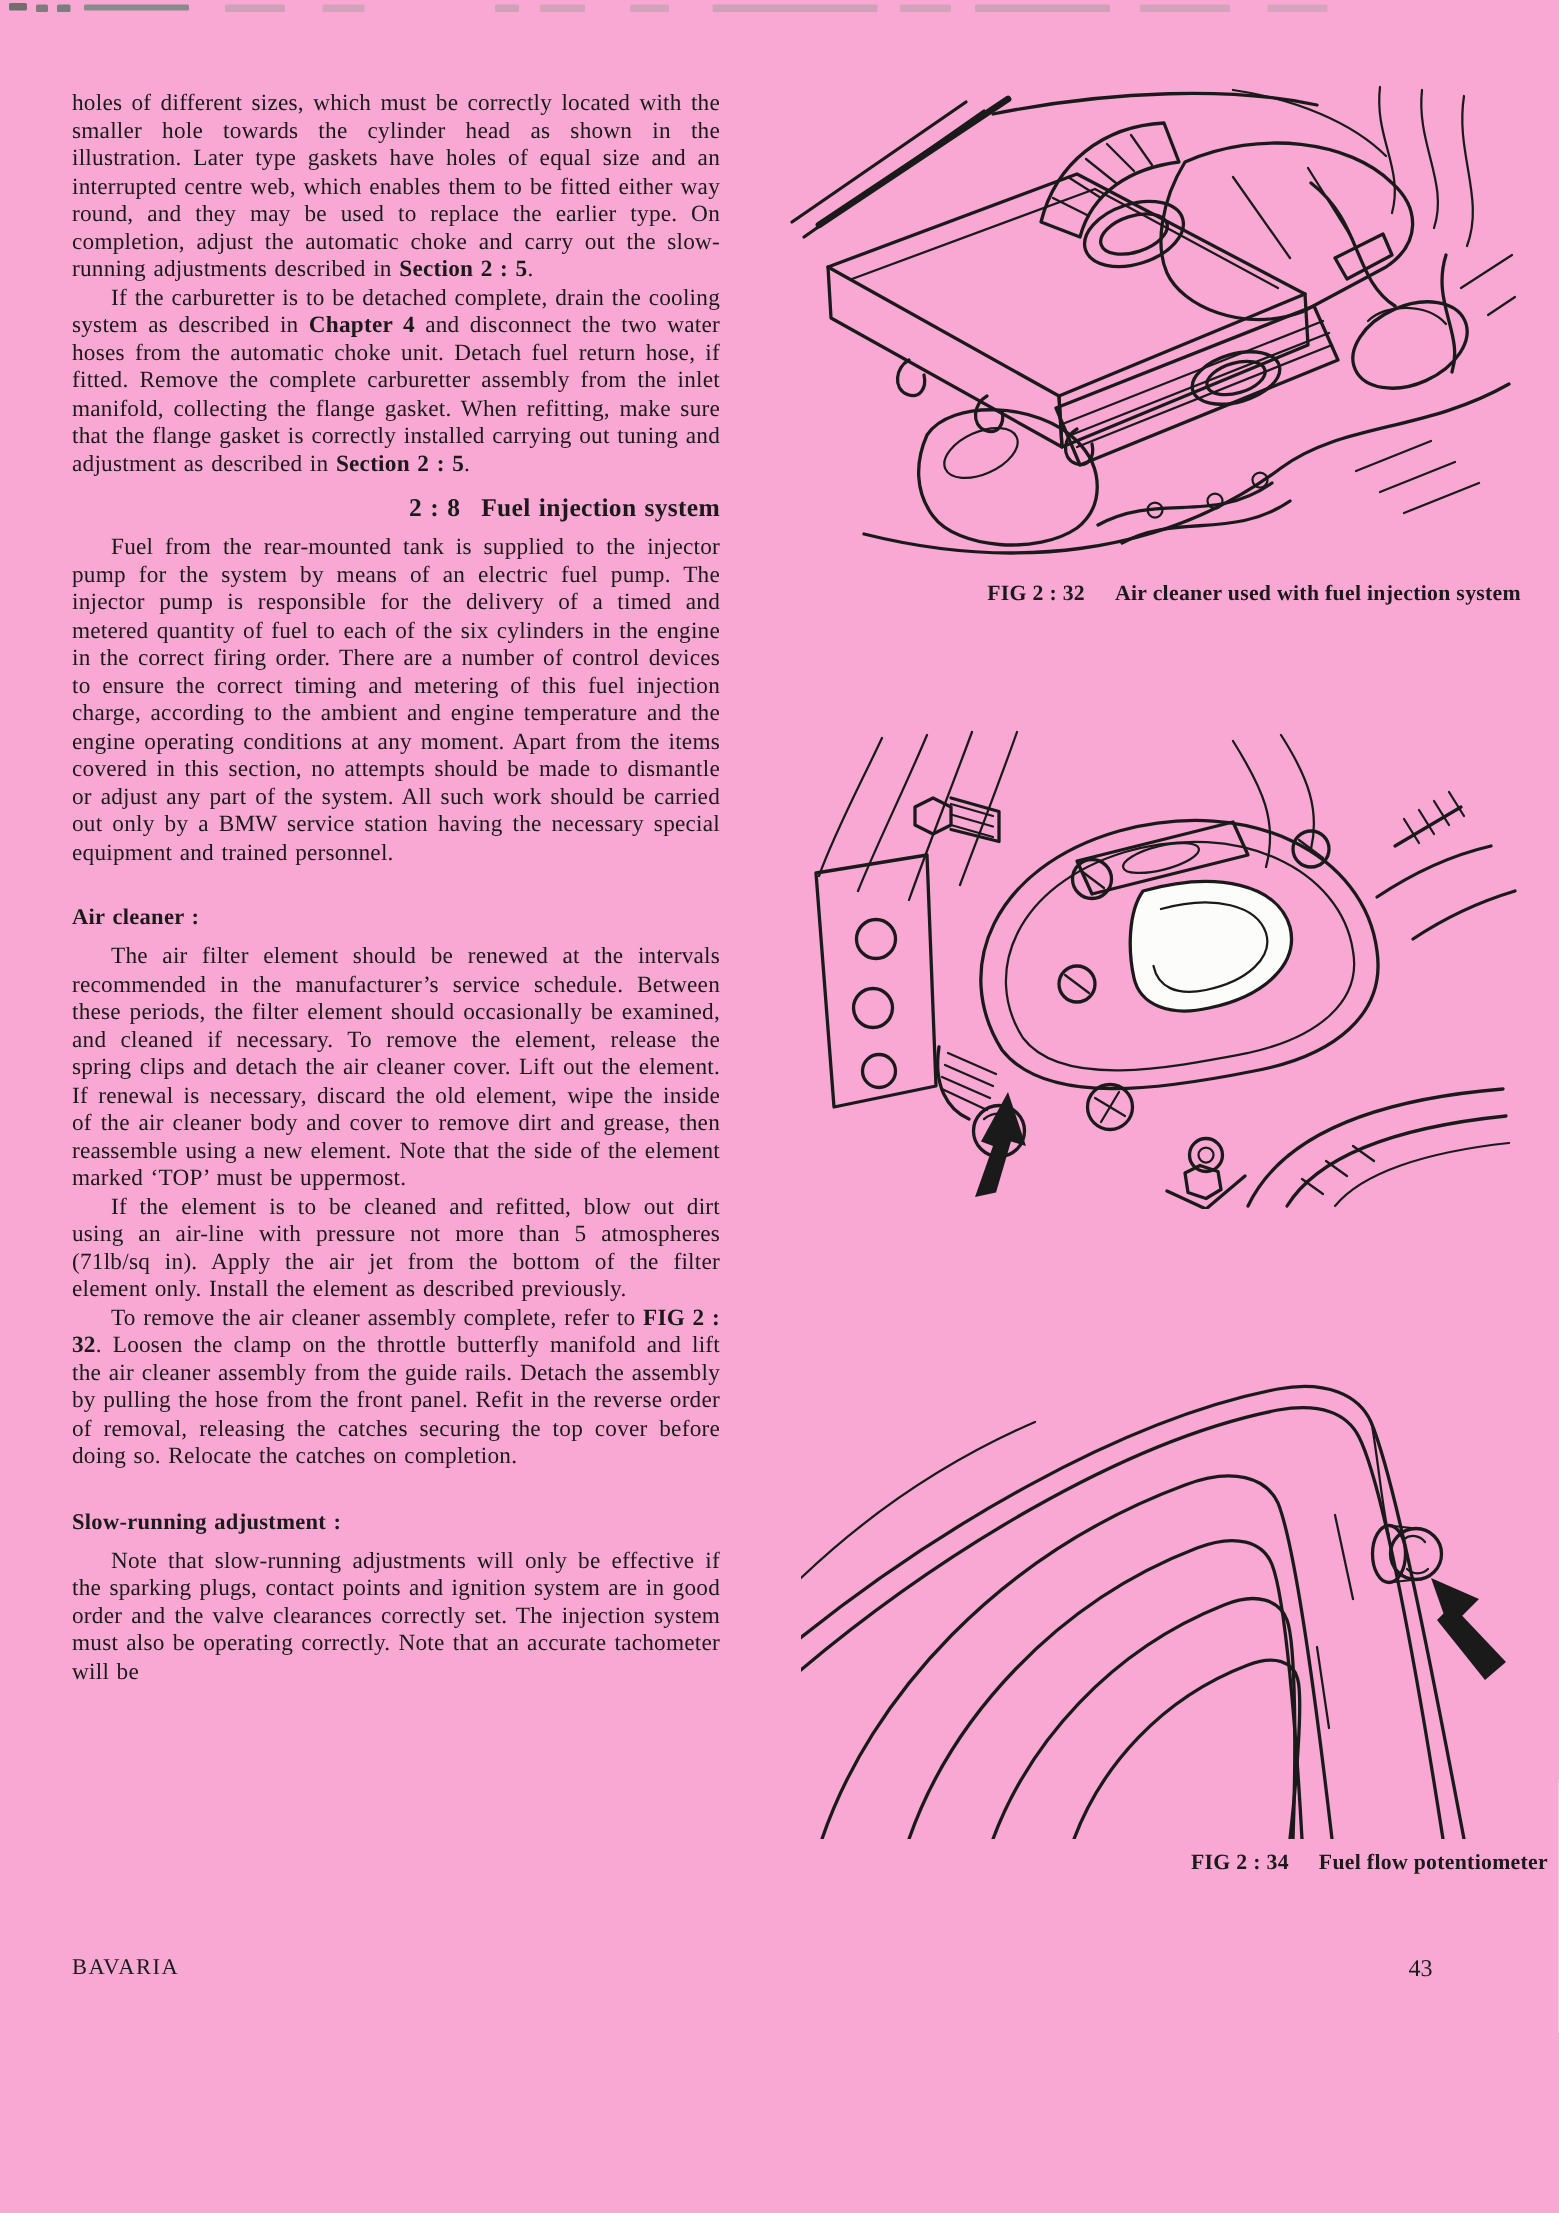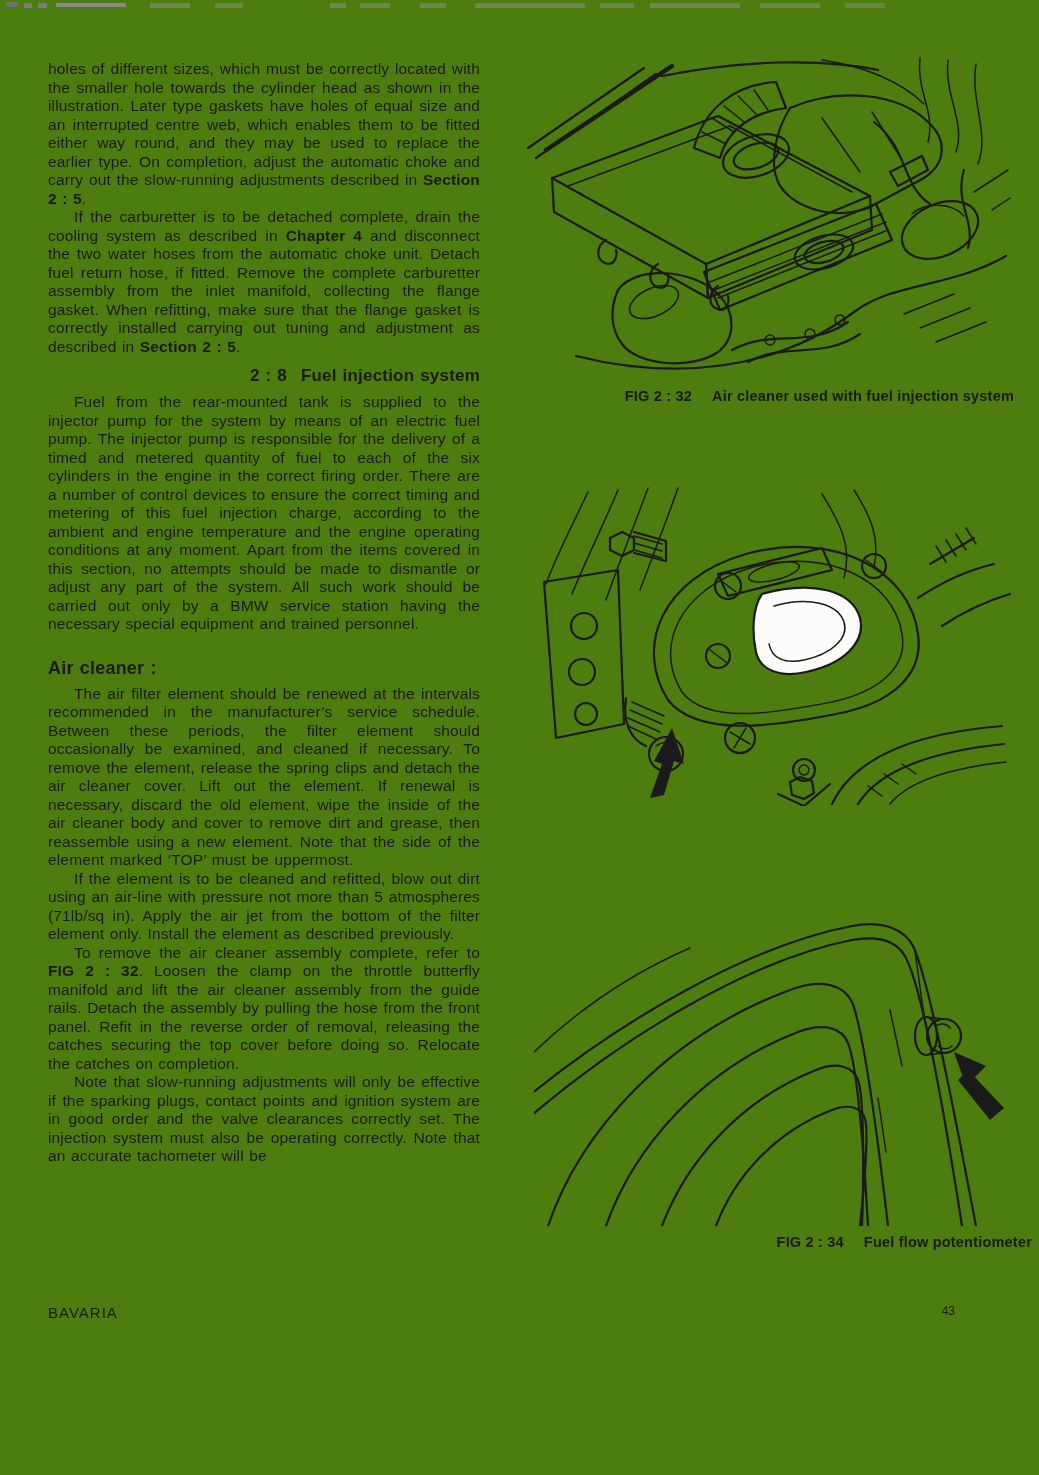--- a/index.html
+++ b/index.html
@@ -1,22 +1,22 @@
 <!DOCTYPE html>
 <html><head>
 <meta charset="utf-8">
 <style>
   html,body{margin:0;padding:0;background:#e8e8e6;}
   #page{
     position:relative;
     width:1039px;height:1475px;
     margin:0 auto;
-    background:#4d7c0f;
+    background:#f9a8d4;
     color:#1a1a1a;
-    font-family:Liberation Sans, sans-serif;
+    font-family:Liberation Serif, serif;
     overflow:hidden;
   }
   
   .scan-top{position:absolute;top:0;left:0;width:100%;height:14px;}
   .scan-top i{position:absolute;top:3px;height:5px;background:#9a9a98;display:block;border-radius:1px;}
   .scan-top i:nth-child(1){left:6px;width:12px;top:2px;background:#6f6f6d;}
   .scan-top i:nth-child(2){left:24px;width:8px;background:#7d7d7b;}
   .scan-top i:nth-child(3){left:38px;width:9px;background:#7d7d7b;}
   .scan-top i:nth-child(4){left:56px;width:70px;height:4px;background:#8a8a88;}
   .scan-top i:nth-child(5){left:150px;width:40px;opacity:.45;}
@@ -37,21 +37,21 @@
   }
   .left-col p{margin:0;}
   .left-col p.indent{text-indent:26px;}
   .left-col b{font-weight:bold;}
   .sec-head{
     margin:10px 0 7px 0;font-size:17px;line-height:20px;
     font-weight:bold;letter-spacing:.2px;text-align:right;
   }
   .sec-head .sec-title{margin-left:14px;}
   .sub-head{
-    margin:24px 0 7px 0;font-size:18px;line-height:20px;
+    margin:24px 0 7px 0;font-size:15px;line-height:20px;
     font-weight:bold;letter-spacing:.2px;text-align:left;
   }
 
   .fig{position:absolute;margin:0;}
   .fig svg{display:block;}
   .fig svg path,.fig svg ellipse,.fig svg circle,.fig svg polyline{
     fill:none;stroke:#1a1a1a;stroke-width:2.2;
     stroke-linecap:round;stroke-linejoin:round;
   }
   .fig svg .thin{stroke-width:1.5;}
@@ -59,21 +59,21 @@
   .fig svg .fillb{fill:#1a1a1a;stroke:none;}
   .fig svg .wh{fill:#fcfcfa;}
   .cap{
     margin-top:8px;text-align:right;
     font-size:14.5px;font-weight:bold;letter-spacing:.2px;
   }
   .cap .cap-text{margin-left:20px;}
 
   .footer{position:absolute;left:48px;right:84px;top:1304px;font-size:15px;}
   .foot-left{letter-spacing:1px;}
-  .foot-right{position:absolute;right:0;top:0;font-size:12px;margin-left:32px;}
+  .foot-right{position:absolute;right:0;top:0;font-size:16px;margin-left:32px;}
 </style>
 </head>
 <body>
 
 <div id="page">
 
   <div class="scan-top">
     <i></i>
       <i></i>
       <i></i>
@@ -101,20 +101,21 @@
     <p class="par indent">Fuel from the rear-mounted tank is supplied to the injector pump for the system by means of an electric fuel pump. The injector pump is responsible for the delivery of a timed and metered quantity of fuel to each of the six cylinders in the engine in the correct firing order. There are a number of control devices to ensure the correct timing and metering of this fuel injection charge, according to the ambient and engine temperature and the engine operating conditions at any moment. Apart from the items covered in this section, no attempts should be made to dismantle or adjust any part of the system. All such work should be carried out only by a BMW service station having the necessary special equipment and trained personnel.</p>
 
     <h3 class="sub-head">Air cleaner :</h3>
 
     <p class="par indent">The air filter element should be renewed at the intervals recommended in the manufacturer’s service schedule. Between these periods, the filter element should occasionally be examined, and cleaned if necessary. To remove the element, release the spring clips and detach the air cleaner cover. Lift out the element. If renewal is necessary, discard the old element, wipe the inside of the air cleaner body and cover to remove dirt and grease, then reassemble using a new element. Note that the side of the element marked ‘TOP’ must be uppermost.</p>
 
     <p class="par indent">If the element is to be cleaned and refitted, blow out dirt using an air-line with pressure not more than 5 atmospheres (71lb/sq in). Apply the air jet from the bottom of the filter element only. Install the element as described previously.</p>
 
     <p class="par indent"><span>To remove the air cleaner assembly complete, refer to </span><b>FIG 2 : 32</b><span>. Loosen the clamp on the throttle butterfly manifold and lift the air cleaner assembly from the guide rails. Detach the assembly by pulling the hose from the front panel. Refit in the reverse order of removal, releasing the catches securing the top cover before doing so. Relocate the catches on completion.</span></p>
 
+    <h3 class="sub-head">Slow-running adjustment :</h3>
 
     <p class="par indent">Note that slow-running adjustments will only be effective if the sparking plugs, contact points and ignition system are in good order and the valve clearances correctly set. The injection system must also be operating correctly. Note that an accurate tachometer will be</p>
 
   </main>
 
   <figure class="fig" style="left:522px;top:50px;width:492px;">
     <svg width="492" height="330" viewBox="0 0 492 330">
       <g>
         <path d="M6,98 L122,18"></path>
         <path d="M14,108 L134,24"></path>

